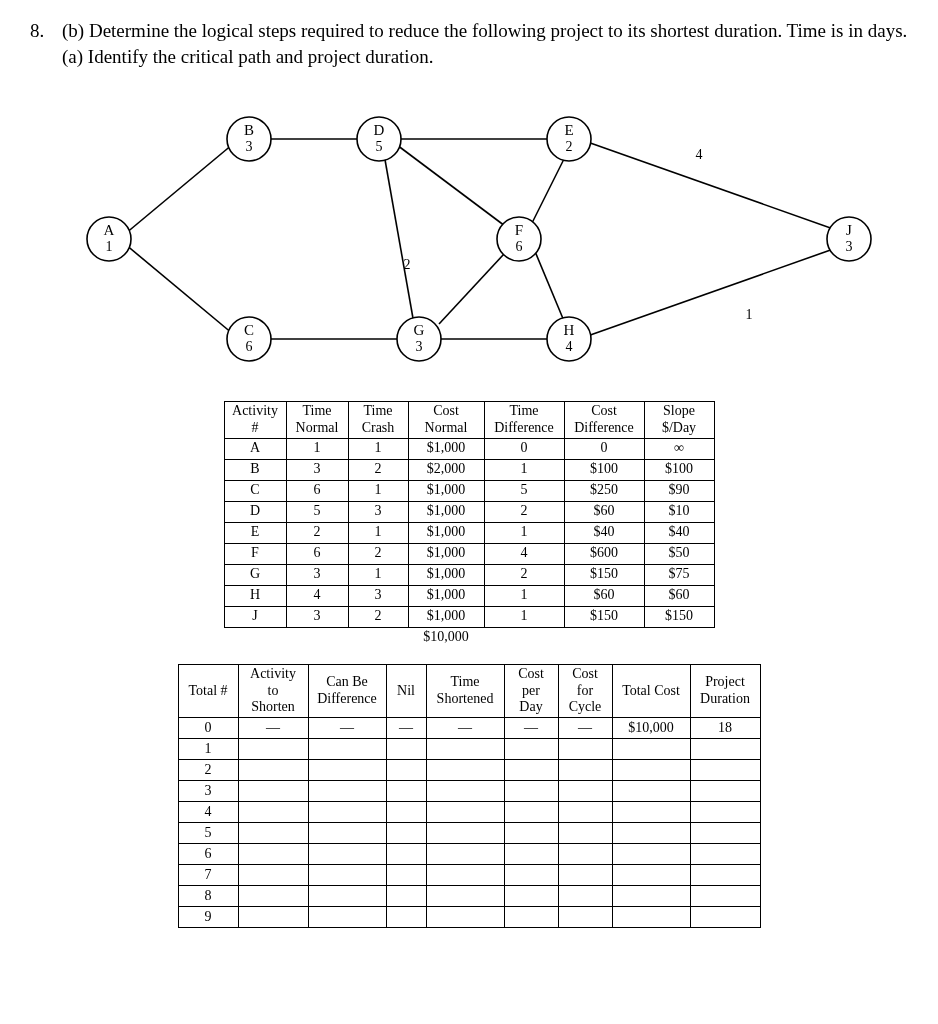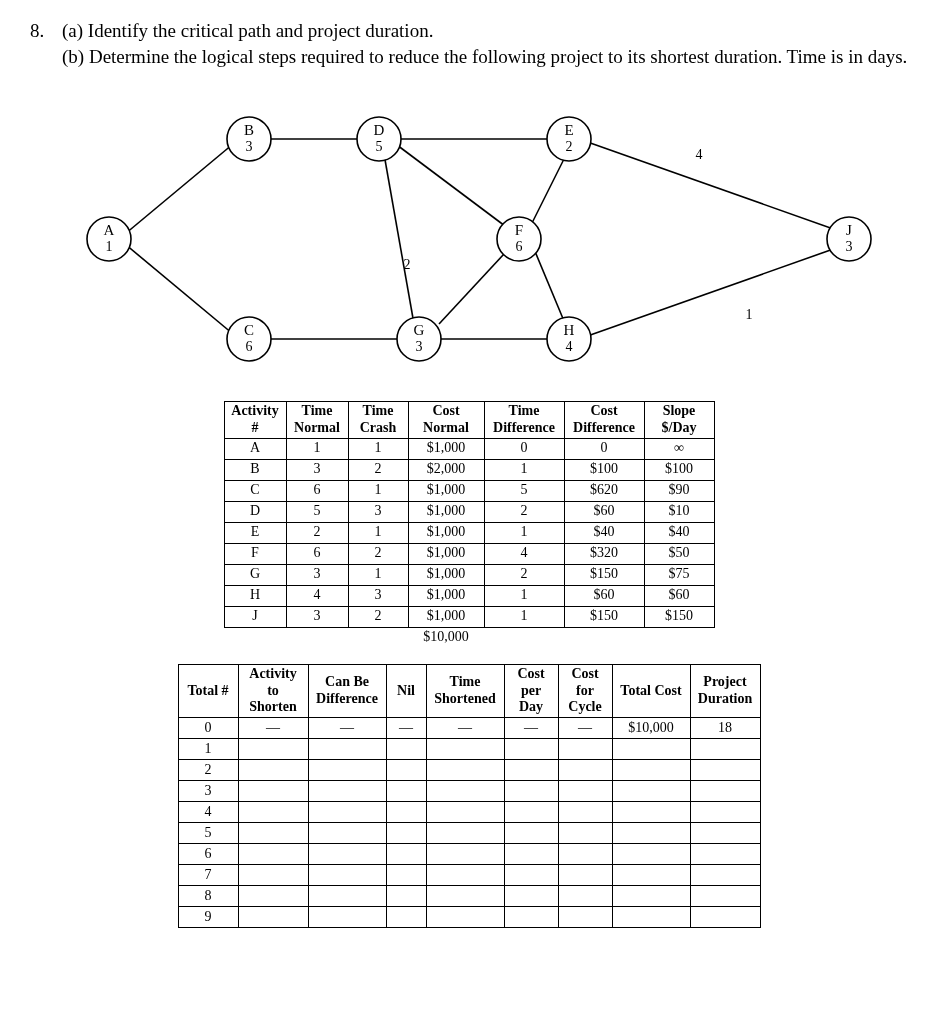--- a/index.html
+++ b/index.html
@@ -8,40 +8,40 @@
   .qnum{width:32px;flex:0 0 auto;}
   .qtext{flex:1 1 auto;}
   .diagram{margin:30px auto 22px auto;display:block;}
   .node-circle{fill:#fff;stroke:#000;stroke-width:1.6;}
   .node-label{font-family:"Times New Roman",serif;font-size:15px;text-anchor:middle;}
   .node-val{font-family:"Times New Roman",serif;font-size:14px;text-anchor:middle;}
   .edge{stroke:#000;stroke-width:1.6;fill:none;}
   .edge-label{font-family:"Times New Roman",serif;font-size:14px;text-anchor:middle;}
   table.data{border-collapse:collapse;margin:6px auto 16px auto;}
   table.data th, table.data td{border:1px solid #000;font-size:14px;text-align:center;padding:1px 6px;line-height:1.2;font-weight:normal;}
-  table.data th{font-weight:bold;}
+  table.data th{font-weight:normal;}
   .t1 td,.t1 th{height:18px;}
   .t1 col.c1{width:62px;} .t1 col.c2{width:62px;} .t1 col.c3{width:60px;}
   .t1 col.c4{width:76px;} .t1 col.c5{width:80px;} .t1 col.c6{width:80px;} .t1 col.c7{width:70px;}
   .t2 td,.t2 th{height:18px;}
   .t2 col.c1{width:60px;} .t2 col.c2{width:70px;} .t2 col.c3{width:78px;}
   .t2 col.c4{width:40px;} .t2 col.c5{width:78px;} .t2 col.c6{width:54px;}
   .t2 col.c7{width:54px;} .t2 col.c8{width:78px;} .t2 col.c9{width:70px;}
   .dash{font-family:"Times New Roman",serif;}
 </style>
 </head>
 <body>
 
 <div class="page">
 
   <div class="qrow">
     <div class="qnum">8.</div>
     <div class="qtext">
+      <div>(b) Determine the logical steps required to reduce the following project to its shortest duration. Time is in days.</div>
       <div>(a) Identify the critical path and project duration.</div>
-      <div>(b) Determine the logical steps required to reduce the following project to its shortest duration. Time is in days.</div>
     </div>
   </div>
 
   <svg class="diagram" width="820" height="280" viewBox="0 0 820 280">
 
     <line class="edge" x1="60" y1="140" x2="180" y2="40"></line>
     <line class="edge" x1="60" y1="140" x2="180" y2="240"></line>
     <line class="edge" x1="200" y1="40" x2="310" y2="40"></line>
     <line class="edge" x1="200" y1="240" x2="350" y2="240"></line>
     <line class="edge" x1="330" y1="40" x2="450" y2="130"></line>
@@ -151,21 +151,21 @@
           <td>1</td>
           <td>$100</td>
           <td>$100</td>
         </tr>
         <tr>
           <td>C</td>
           <td>6</td>
           <td>1</td>
           <td>$1,000</td>
           <td>5</td>
-          <td>$620</td>
+          <td>$250</td>
           <td>$90</td>
         </tr>
         <tr>
           <td>D</td>
           <td>5</td>
           <td>3</td>
           <td>$1,000</td>
           <td>2</td>
           <td>$60</td>
           <td>$10</td>
@@ -178,21 +178,21 @@
           <td>1</td>
           <td>$40</td>
           <td>$40</td>
         </tr>
         <tr>
           <td>F</td>
           <td>6</td>
           <td>2</td>
           <td>$1,000</td>
           <td>4</td>
-          <td>$320</td>
+          <td>$600</td>
           <td>$50</td>
         </tr>
         <tr>
           <td>G</td>
           <td>3</td>
           <td>1</td>
           <td>$1,000</td>
           <td>2</td>
           <td>$150</td>
           <td>$75</td>

